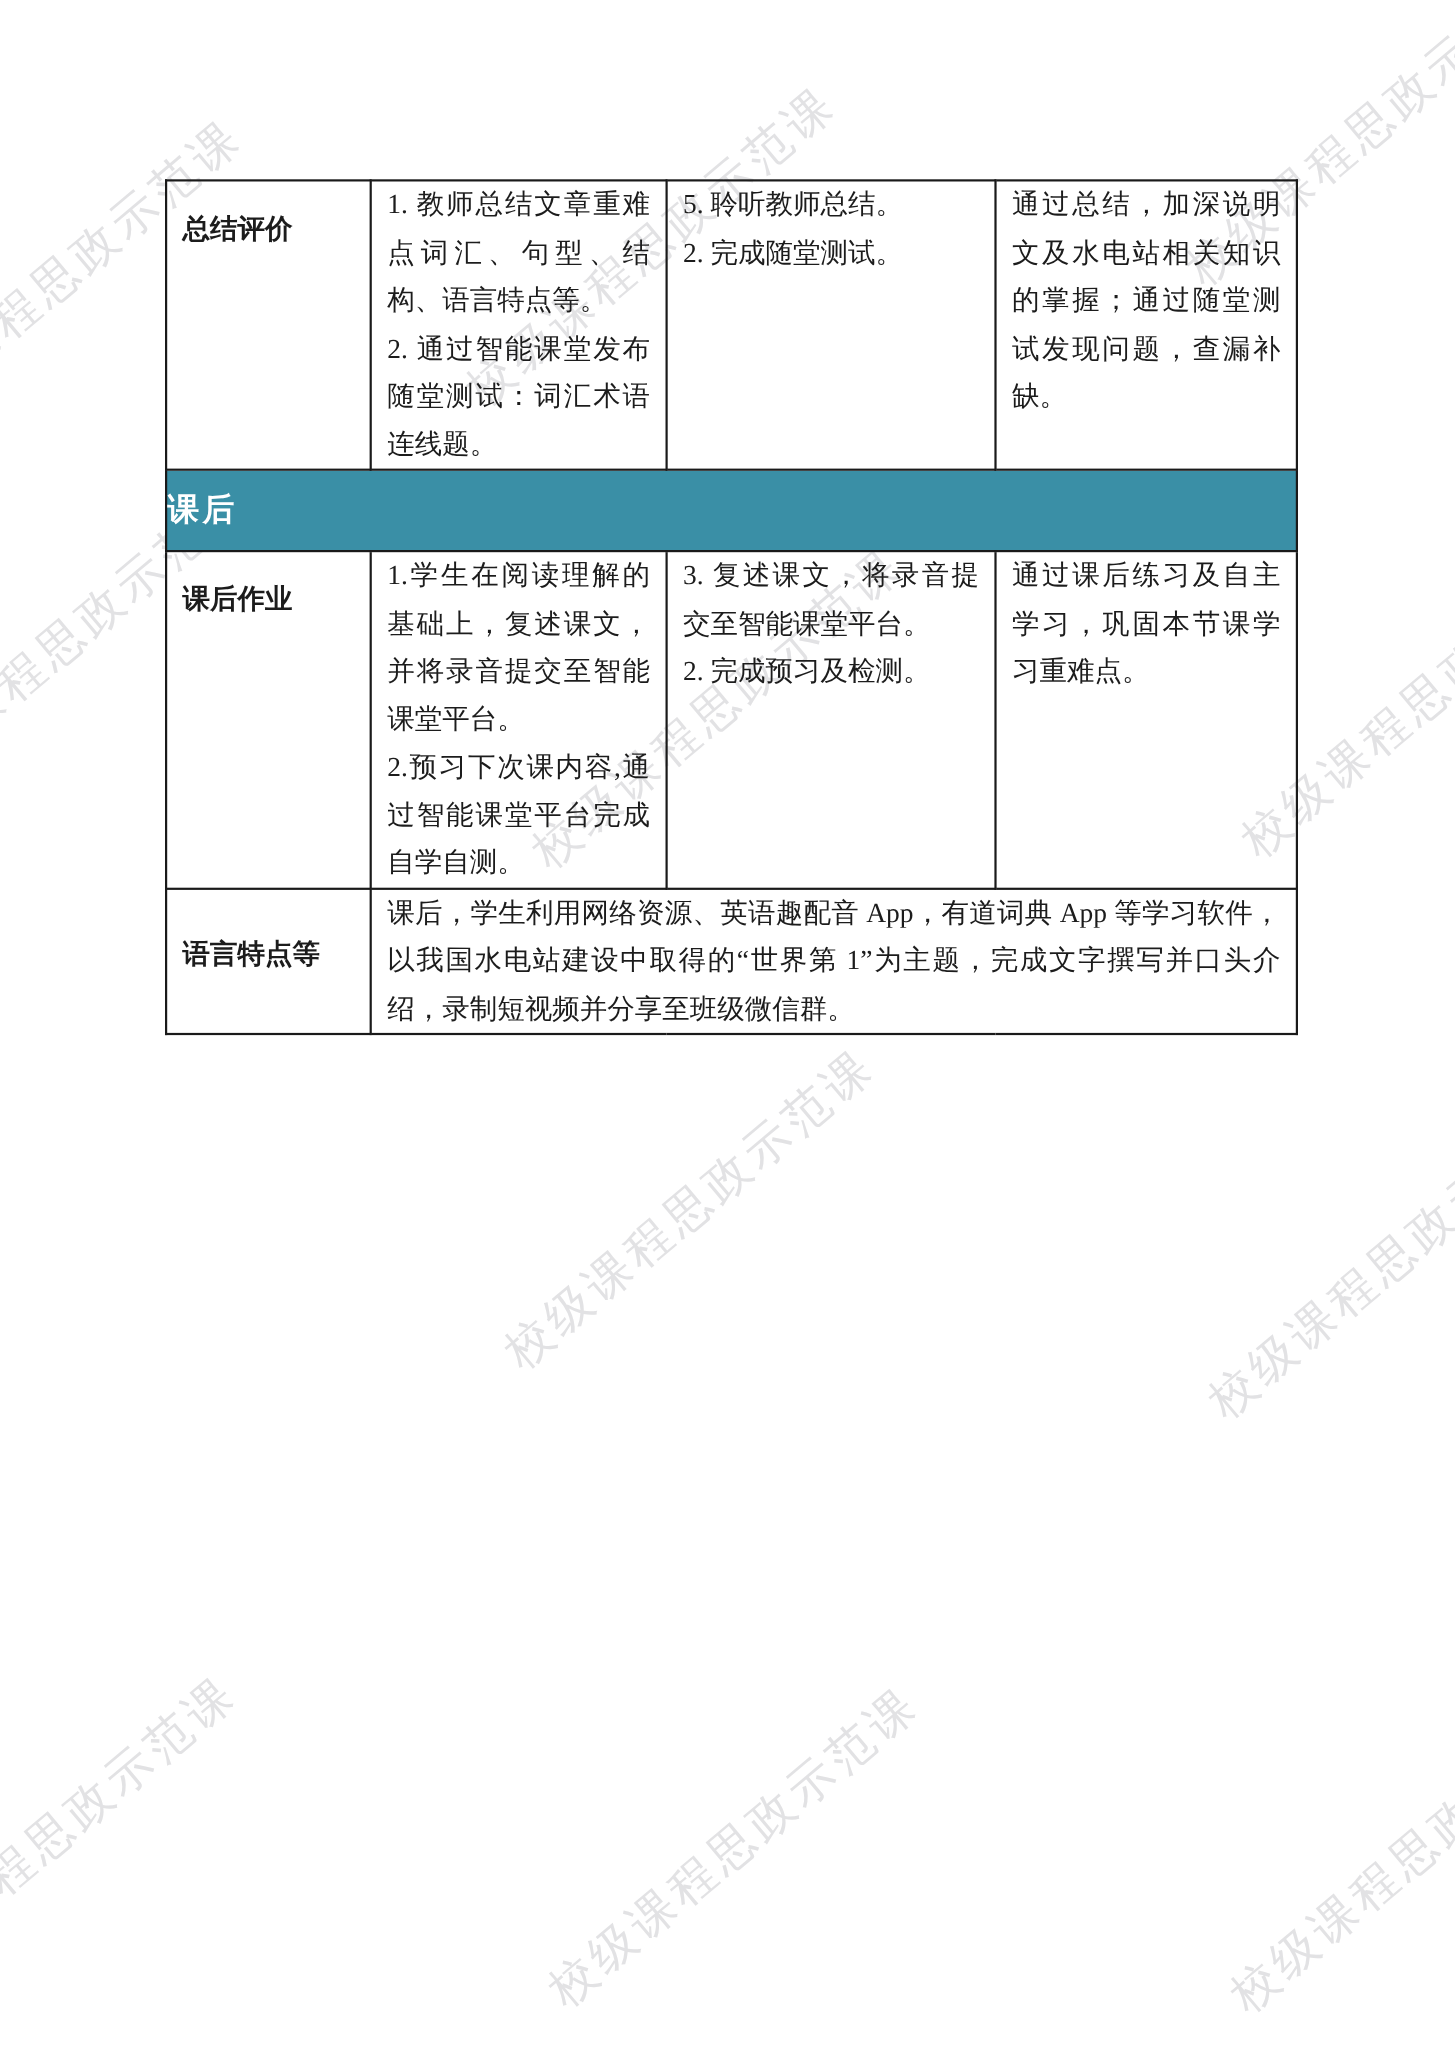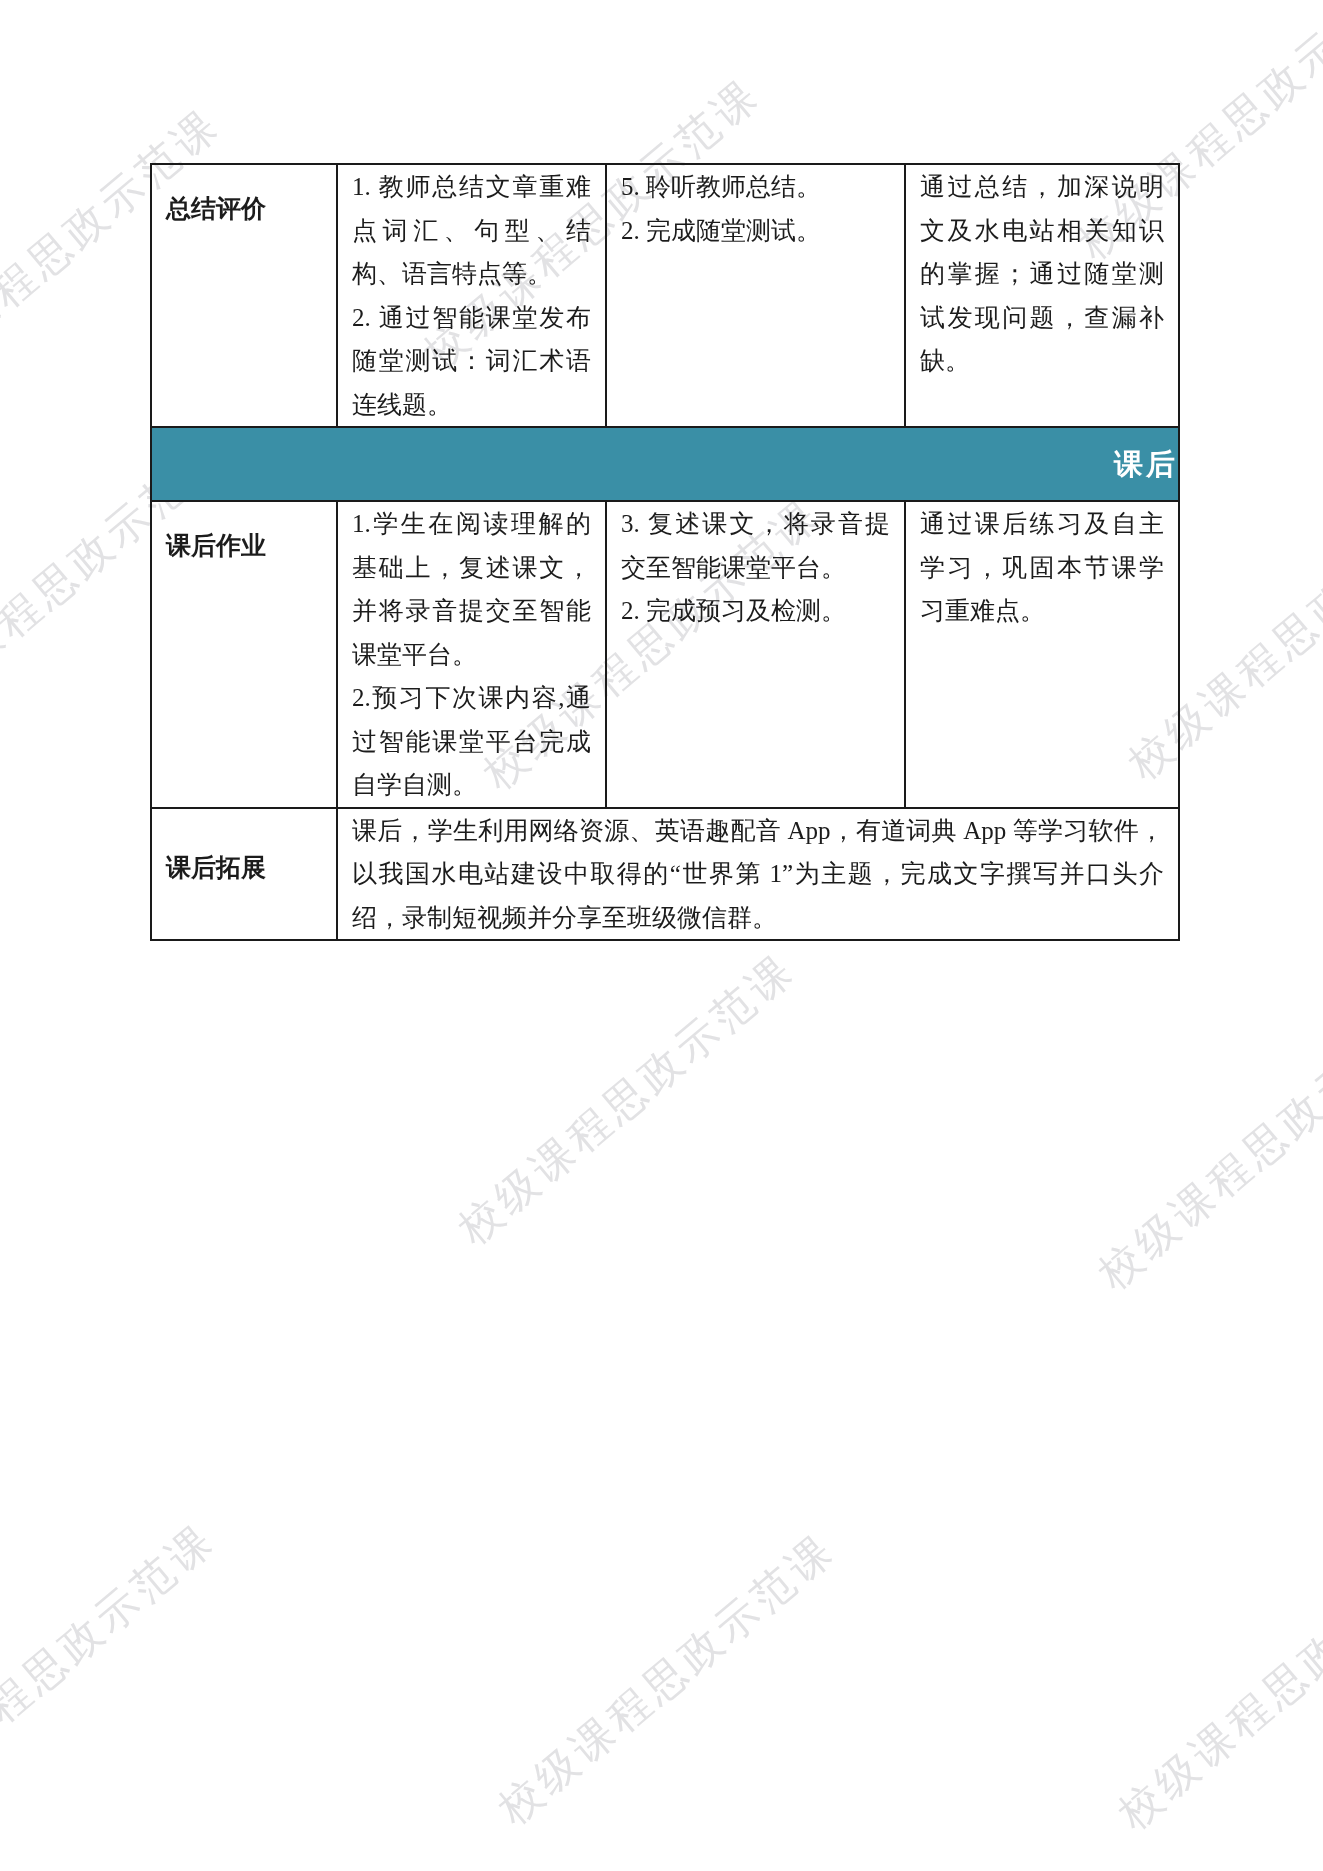--- a/index.html
+++ b/index.html
@@ -50,21 +50,21 @@
     font-weight:bold;
     font-size:26px;
     white-space:normal;
     line-height:1.2;
     text-decoration:underline;
   }
   td.label-cell .lift{display:inline-block;transform:translateY(-22px);}
   td.label-cell .lift-sm{display:inline-block;transform:translateY(-6px);}
   tr.section-row td{
     padding:0;
-    text-align:right;
+    text-align:left;
     vertical-align:middle;
     font-family:"Liberation Sans","DejaVu Sans",sans-serif;
     font-weight:bold;
     font-size:29px;
     letter-spacing:3px;
     color:#ffffff;
     white-space:normal;
     line-height:72px;
   }
 </style>
@@ -117,20 +117,20 @@
       </td>
       <td>1.学生在阅读理解的基础上，复述课文，并将录音提交至智能课堂平台。
 2.预习下次课内容,通过智能课堂平台完成自学自测。</td>
       <td>3. 复述课文，将录音提交至智能课堂平台。
 2. 完成预习及检测。</td>
       <td>通过课后练习及自主学习，巩固本节课学习重难点。</td>
     </tr>
 
     <tr style="height:132px">
       <td class="label-cell">
-        <span class="lift-sm">课后拓展</span>
+        <span class="lift-sm">语言特点等</span>
       </td>
       <td colspan="3">课后，学生利用网络资源、英语趣配音 App，有道词典 App 等学习软件，以我国水电站建设中取得的“世界第 1”为主题，完成文字撰写并口头介绍，录制短视频并分享至班级微信群。</td>
     </tr>
   </tbody>
     </table>
 
 </div>
 
 </body></html>

